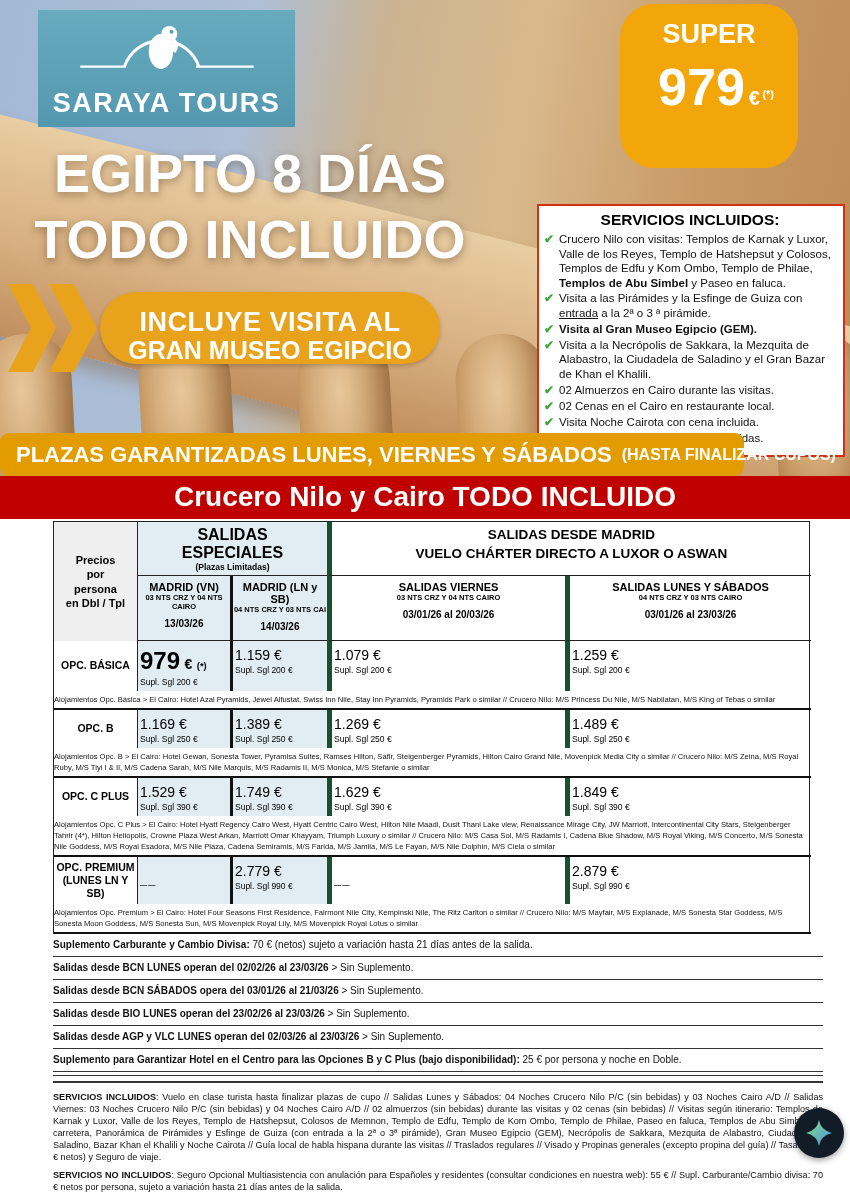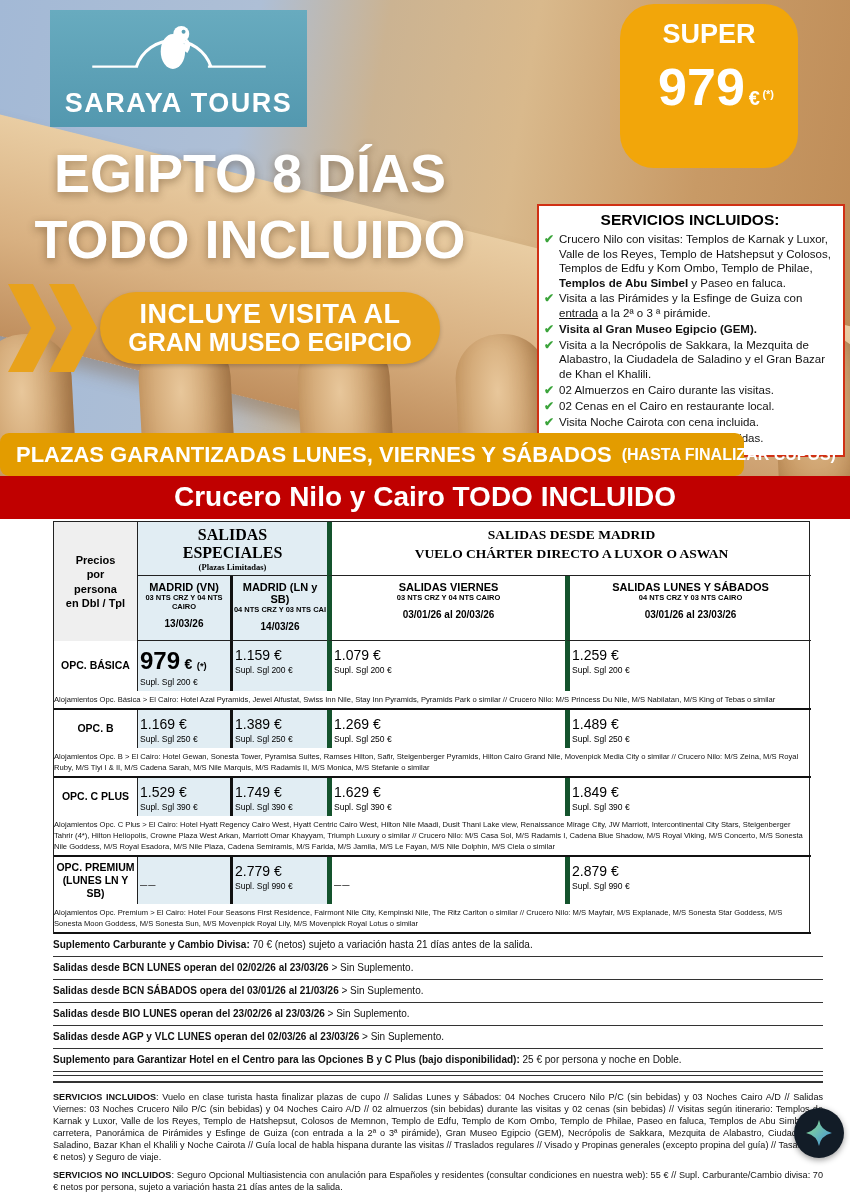--- a/index.html
+++ b/index.html
@@ -10,34 +10,34 @@
   .hero{position:relative;height:476px;overflow:hidden;flex:none;
     background:linear-gradient(100deg,#a3b9d6 0%,#aebfd6 28%,#cbb392 42%,#d9b98c 58%,#c89a66 78%,#bd8a55 100%);}
   .slab{position:absolute;left:-90px;top:92px;width:1150px;height:215px;z-index:0;
     background:linear-gradient(180deg,#e9cda3 0%,#d8b081 55%,#c08f5e 100%);
     transform:rotate(14deg);transform-origin:left top;box-shadow:0 12px 16px rgba(120,80,40,.35);}
   .heads{position:absolute;left:-18px;right:-18px;bottom:-36px;display:flex;justify-content:space-between;z-index:0;}
   .head{width:92px;height:178px;border-radius:44px 44px 30px 30px;transform:rotate(-3deg);
     background:radial-gradient(ellipse at 45% 32%,#e8c79b,#c99b66 60%,#ab7a46 100%);
     box-shadow:inset -12px -16px 24px rgba(90,50,20,.35);}
 
-  .logo-box{position:absolute;left:50px;top:10px;width:257px;height:117px;z-index:2;
+  .logo-box{position:absolute;left:38px;top:10px;width:257px;height:117px;z-index:2;
     background:linear-gradient(180deg,#68abbf,#5398af);display:flex;flex-direction:column;align-items:center;justify-content:flex-end;padding-bottom:8px;box-sizing:border-box;}
   .brand{color:#fff;font-weight:bold;font-size:27px;letter-spacing:1.5px;white-space:nowrap;}
 
   .headline{position:absolute;left:0;top:140px;width:500px;z-index:2;text-align:center;color:#fff;
     font-weight:bold;font-size:54px;line-height:1.23;text-shadow:0 3px 8px rgba(80,50,20,.45);}
 
   .chevrons{position:absolute;left:8px;top:284px;z-index:2;display:flex;}
   .chev{width:48px;height:88px;background:#e8a21c;margin-right:-7px;
     clip-path:polygon(0 0,52% 0,100% 50%,52% 100%,0 100%,48% 50%);
     filter:drop-shadow(0 2px 2px rgba(0,0,0,.25));}
 
   .pill{position:absolute;left:100px;top:292px;width:340px;height:72px;z-index:2;background:#e8a21c;border-radius:38px;
-    color:#fff;display:flex;flex-direction:column;align-items:center;justify-content:center;box-shadow:0 2px 4px rgba(0,0,0,.2);}
+    color:#fff;display:flex;flex-direction:column;align-items:center;justify-content:flex-end;box-shadow:0 2px 4px rgba(0,0,0,.2);}
   .pill .l1{font-size:27px;font-weight:bold;letter-spacing:.5px;line-height:1.05;}
   .pill .l2{font-size:25px;font-weight:bold;line-height:1.12;}
 
   .badge{position:absolute;left:620px;top:4px;width:178px;height:164px;z-index:2;background:#f2a60a;border-radius:34px;
     color:#fff;text-align:center;box-sizing:border-box;padding-top:16px;}
   .badge .b1,.badge .b2{font-size:27px;font-weight:bold;line-height:1.1;}
   .badge .ast{position:absolute;right:24px;top:84px;font-size:11px;font-weight:bold;}
   .badge .prow{display:flex;align-items:baseline;justify-content:center;margin-top:14px;}
   .badge .pnum{font-size:52px;font-weight:bold;line-height:.9;}
   .badge .pcur{font-size:20px;font-weight:bold;margin-left:4px;}
@@ -63,21 +63,21 @@
   
   .table-wrap{flex:none;margin:2px 40px 0 53px;}
   .grid{display:grid;grid-template-columns:84px 92px 97px 238px 246px;width:757px;
     border-top:1.5px solid #222;border-left:1px solid #222;border-right:1px solid #222;box-sizing:border-box;}
   .cell{box-sizing:border-box;}
   .blue{background:#e1edf3;}
   .bl1{border-left:5px solid #14532d;}
   .bl3{border-left:3px solid #111;}
   .h-corner{grid-row:1/3;grid-column:1;background:#efefef;border-right:1px solid #222;display:flex;align-items:center;justify-content:center;
     text-align:center;font-weight:bold;font-size:11px;line-height:1.3;white-space:pre-line;}
-  .h-group{border-bottom:1px solid #222;text-align:center;padding:4px 16px 3px;font-family:Liberation Serif, serif;}
+  .h-group{border-bottom:1px solid #222;text-align:center;padding:4px 16px 3px;}
   .hg-t{font-size:16px;font-weight:bold;}
   .hg-s{font-size:8.5px;font-weight:bold;}
   .hg-t2{font-size:13.5px;font-weight:bold;line-height:1.4;}
   .h-col{border-bottom:1.5px solid #222;text-align:center;padding:5px 0 8px;}
   .hc-t{font-size:11px;font-weight:bold;}
   .hc-n{font-size:7.5px;font-weight:bold;}
   .hc-d{font-size:10px;font-weight:bold;margin-top:7px;}
   .b-label{display:flex;align-items:center;justify-content:center;text-align:center;font-weight:bold;font-size:10.5px;
     border-right:1px solid #222;white-space:pre-line;line-height:1.25;padding:4px 2px;}
   .b-cell{text-align:left;padding:6px 2px 4px;}

